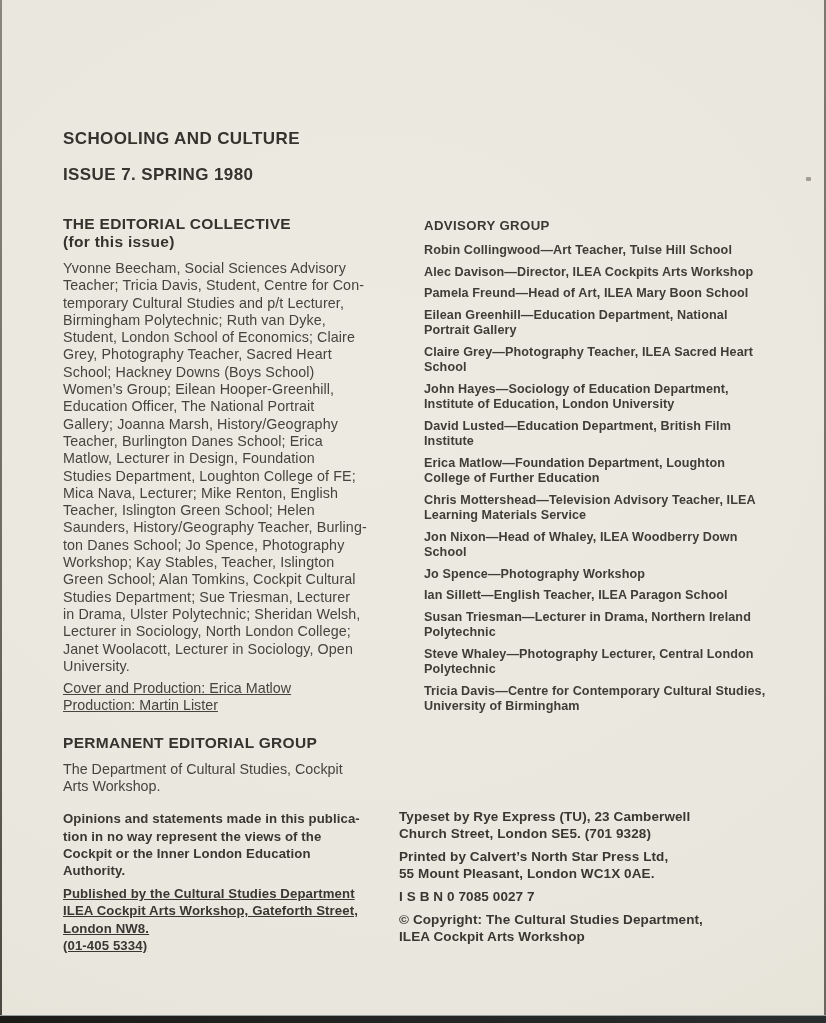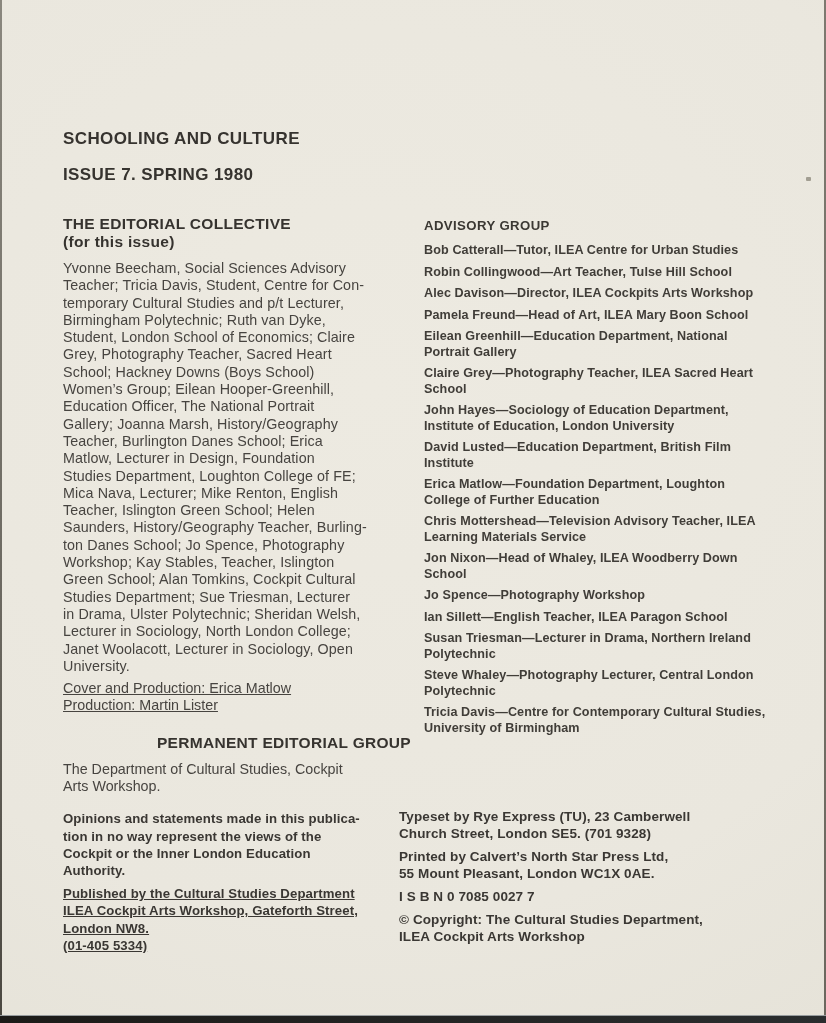--- a/index.html
+++ b/index.html
@@ -22,21 +22,21 @@
     letter-spacing:.4px;color:#36332f;
   }
 
   .left-col{position:absolute;left:63px;top:215px;width:348px;}
   .sec-head{
     font-size:15.5px;font-weight:700;line-height:18px;
     letter-spacing:.3px;color:#36332f;
   }
   .members{margin-top:9px;font-size:14.3px;line-height:17.3px;color:#474440;letter-spacing:.1px;}
   .credit{margin-top:5px;font-size:14.3px;line-height:17.3px;color:#474440;text-decoration:underline;}
-  .perm-head{margin-top:19px;text-align:right;}
+  .perm-head{margin-top:19px;}
   .perm-body{margin-top:9px;font-size:14.3px;line-height:17.3px;color:#474440;}
   .notice{margin-top:15px;font-size:13.2px;font-weight:700;line-height:17.2px;color:#3a3733;letter-spacing:.1px;}
   .notice.second{margin-top:6px;text-decoration:underline;}
 
   .right-col{position:absolute;left:424px;top:218px;width:362px;}
   .adv-head{font-size:13.2px;font-weight:700;letter-spacing:.4px;line-height:16px;color:#3b3833;}
   .adv-list{margin-top:9px;}
   .adv-item{font-size:12.6px;font-weight:700;line-height:15.5px;margin-bottom:6px;color:#403d38;letter-spacing:.1px;}
 
   .imprint{position:absolute;left:399px;top:808px;width:395px;}
@@ -101,21 +101,20 @@
 Authority.</div>
     <div class="notice second ml">Published by the Cultural Studies Department
 ILEA Cockpit Arts Workshop, Gateforth Street,
 London NW8.
 (01-405 5334)</div>
   </div>
 
   <div class="right-col">
     <div class="adv-head">ADVISORY GROUP</div>
     <div class="adv-list">
-      <div class="adv-item ml">Bob Catterall—Tutor, ILEA Centre for Urban Studies</div>
       <div class="adv-item ml">Robin Collingwood—Art Teacher, Tulse Hill School</div>
       <div class="adv-item ml">Alec Davison—Director, ILEA Cockpits Arts Workshop</div>
       <div class="adv-item ml">Pamela Freund—Head of Art, ILEA Mary Boon School</div>
       <div class="adv-item ml">Eilean Greenhill—Education Department, National
 Portrait Gallery</div>
       <div class="adv-item ml">Claire Grey—Photography Teacher, ILEA Sacred Heart
 School</div>
       <div class="adv-item ml">John Hayes—Sociology of Education Department,
 Institute of Education, London University</div>
       <div class="adv-item ml">David Lusted—Education Department, British Film

